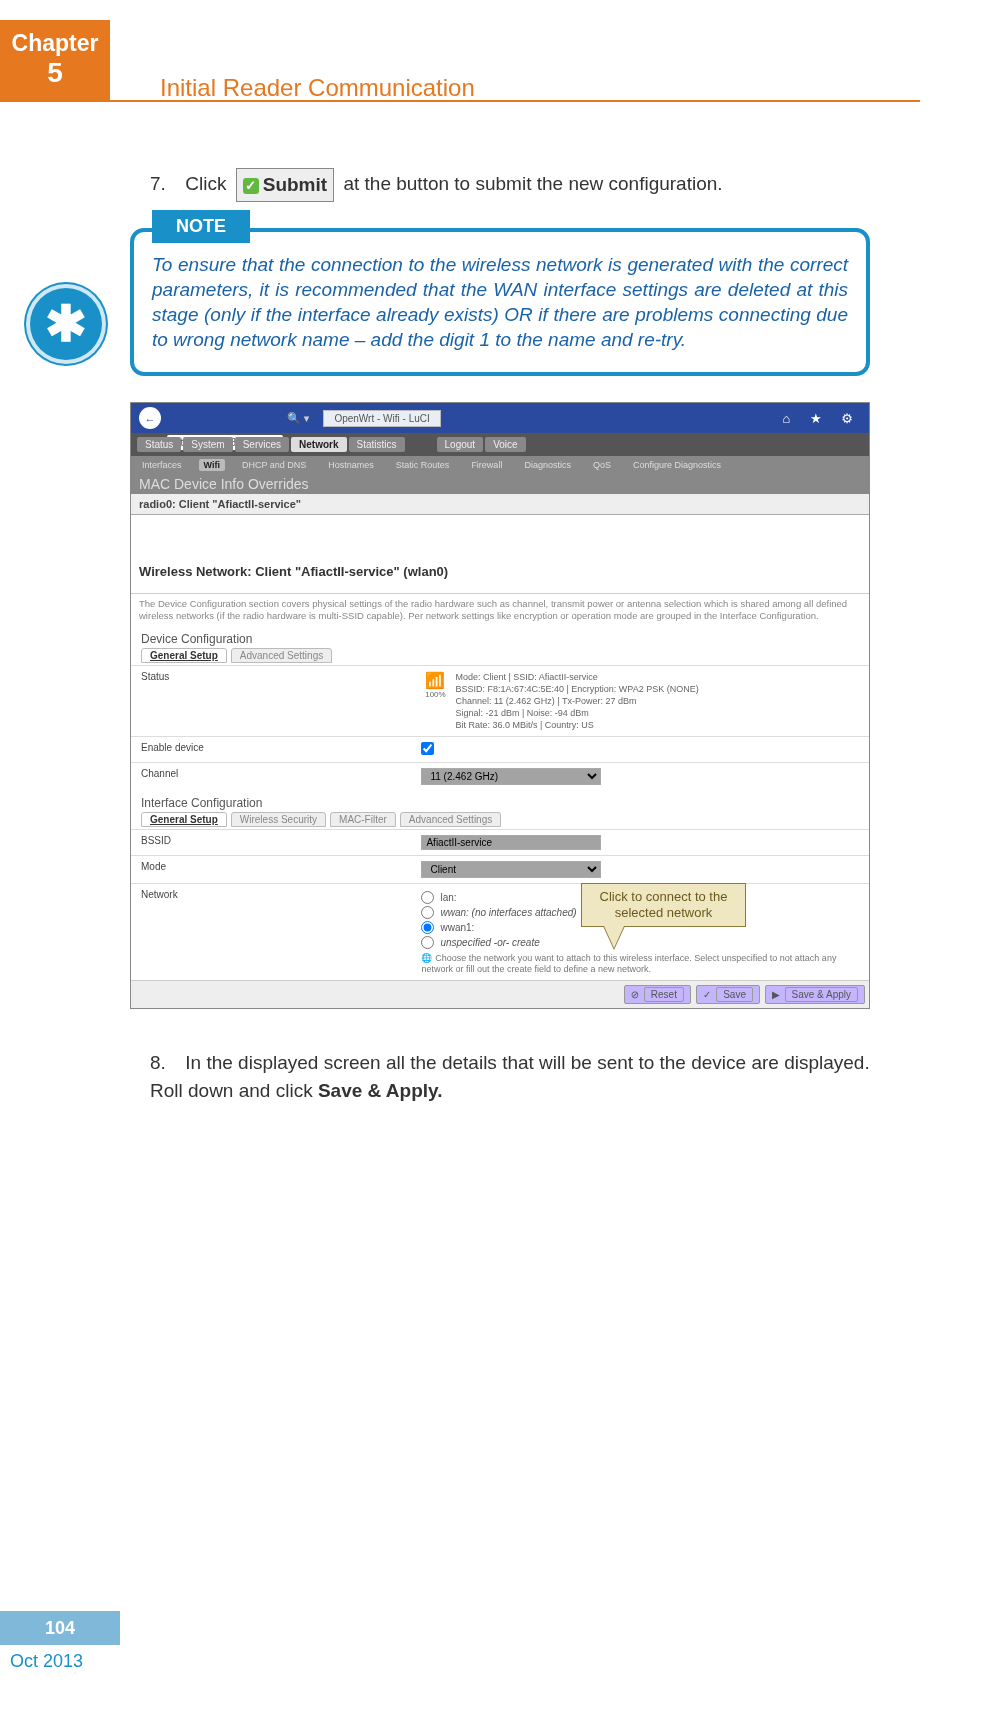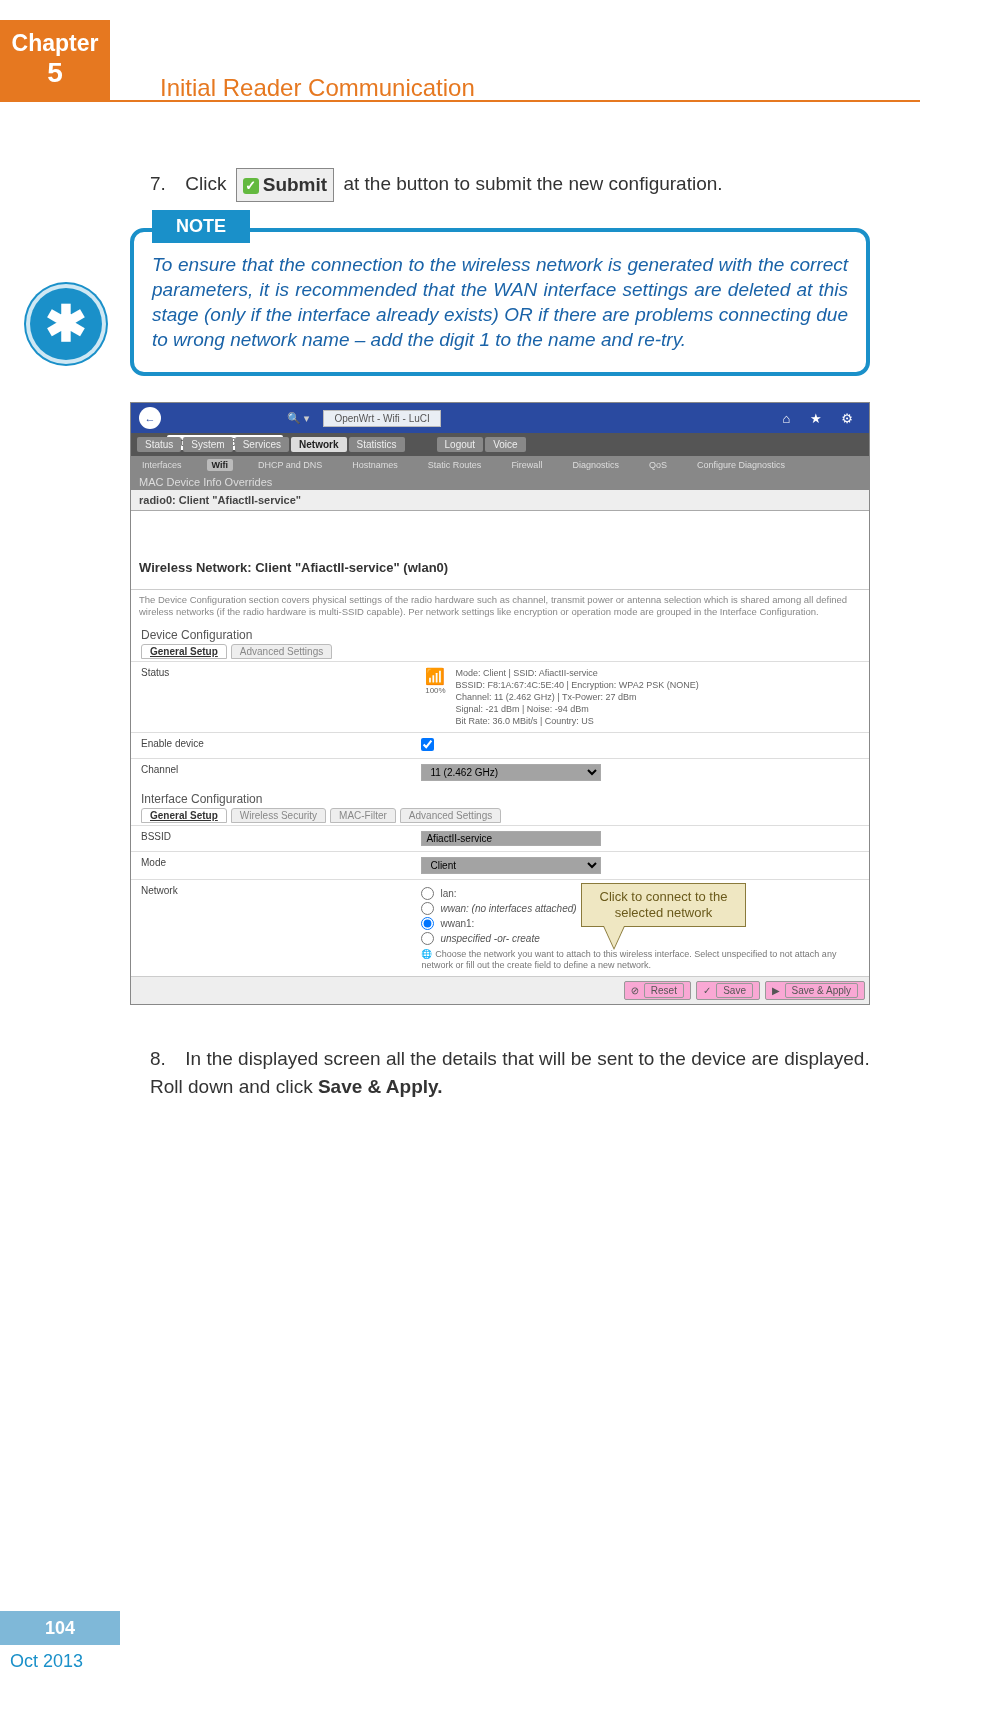--- a/index.html
+++ b/index.html
@@ -139,25 +139,25 @@
   .shot .breadcrumb .unsaved{ color:#e06666; }
   .shot .breadcrumb .admin{ color:#fff; font-weight:bold; }
   .shot .tabs-row {
     background:#555;padding:4px 6px;display:flex;gap:2px;flex-wrap:wrap;
   }
   .shot .tabs-row span {
     background:#888; color:#eee; padding:2px 8px; font-size:10px; border-radius:2px;
   }
   .shot .tabs-row span.active { background:#ddd; color:#222; font-weight:bold; }
   .shot .tabs-sub {
-    background:#888;padding:3px 6px;display:flex;gap:20px;flex-wrap:wrap;
+    background:#888;padding:3px 6px;display:flex;gap:12px;flex-wrap:wrap;
   }
   .shot .tabs-sub span { font-size:9px;color:#ddd;padding:1px 5px; }
   .shot .tabs-sub span.active { background:#bbb;color:#222;font-weight:bold;border-radius:2px; }
-  .shot .mac-line { background:#888;color:#ddd;font-size:11px;padding:2px 8px; }
+  .shot .mac-line { background:#888;color:#ddd;font-size:14px;padding:2px 8px; }
   .shot .radio-head {
     background:#eee;border-bottom:1px solid #aaa;padding:4px 8px;font-size:11px;font-weight:bold;color:#444;
   }
   .shot .wnet {
     background:#fff;padding:14px 8px;font-size:13px;font-weight:bold;color:#333;border-bottom:1px solid #ccc;margin-top:35px;
   }
   .shot .desc { padding:4px 8px;font-size:9.5px;color:#888;line-height:12px; }
   .shot .group-title {
     padding:6px 10px 0 10px;font-size:12px;font-weight:normal;color:#555;
   }
@@ -175,21 +175,21 @@
   .shot input[type=text], .shot select {
     font-size:10px;padding:1px 4px;border:1px solid #aaa;width:180px;background:#a3a3a3;
   }
   .shot .radio-row { display:flex;align-items:center;gap:6px;font-size:10px;color:#555;margin:2px 0; }
   .shot .radio-row input[type=radio]{margin:0;}
   .shot .hint { font-size:9px;color:#777;margin-top:4px;line-height:11px; }
   .shot .btnbar {
     background:#eee;padding:4px;text-align:right;border-top:1px solid #ccc;
   }
   .shot .btnbar span {
-    display:inline-block;border:1px solid #999;background:#f9a8d4;padding:1px 6px;font-size:10px;margin-left:2px;border-radius:2px;
+    display:inline-block;border:1px solid #999;background:#c4b5fd;padding:1px 6px;font-size:10px;margin-left:2px;border-radius:2px;
   }
   .callout {
     position:absolute;
     background:#efe7c2;border:1px solid #8a7a3b;
     font-size:13px;color:#6a5a1b;text-align:center;
     padding:5px 8px;line-height:16px;width:165px;
   }
   .callout::after {
     content:"";position:absolute;bottom:-22px;left:22px;
     border-width:22px 10px 0 10px;border-style:solid;

